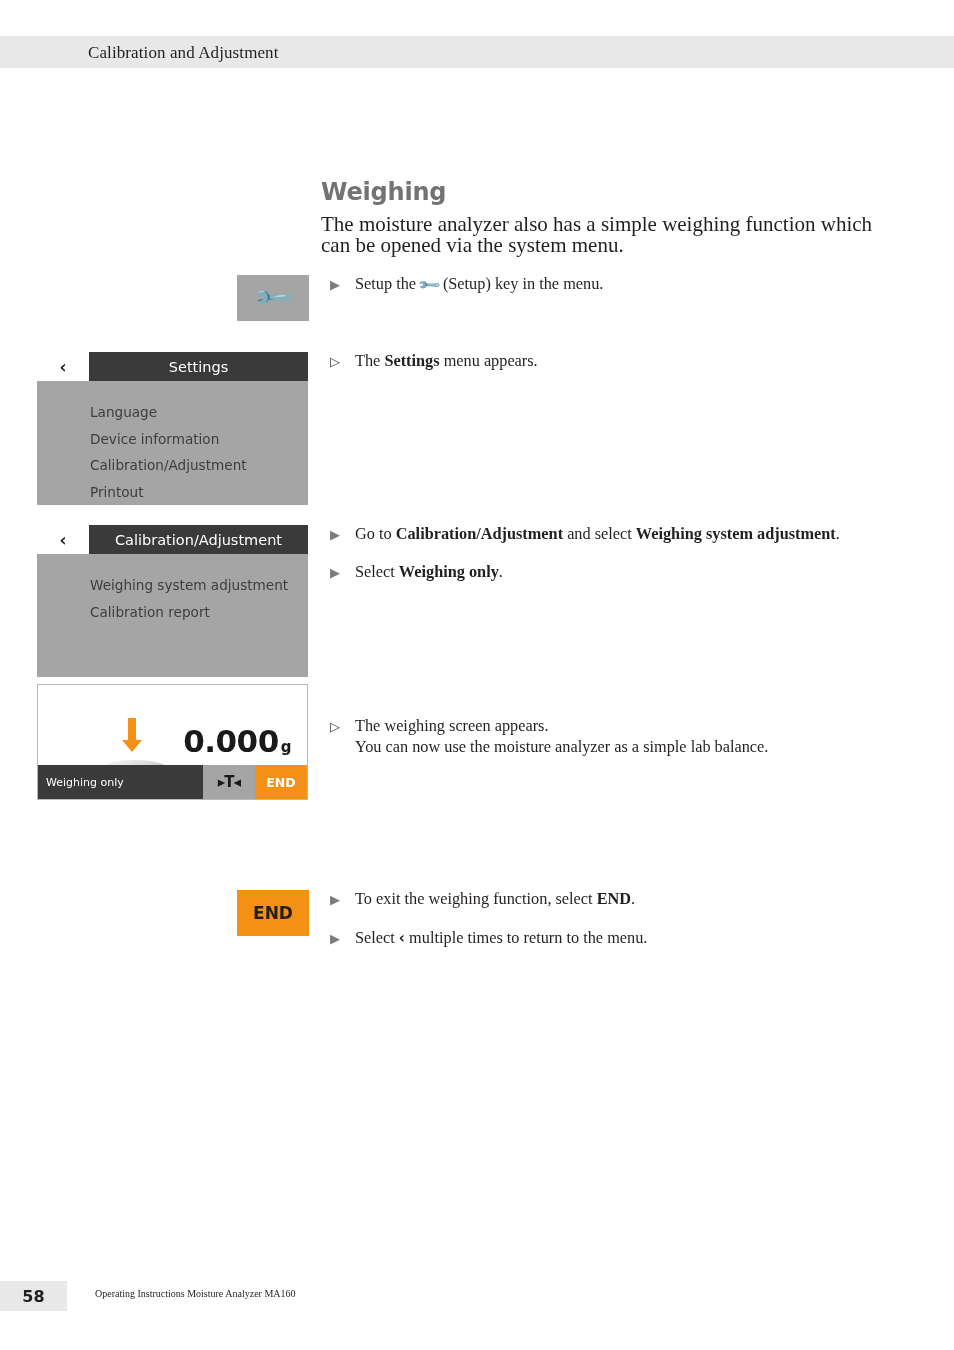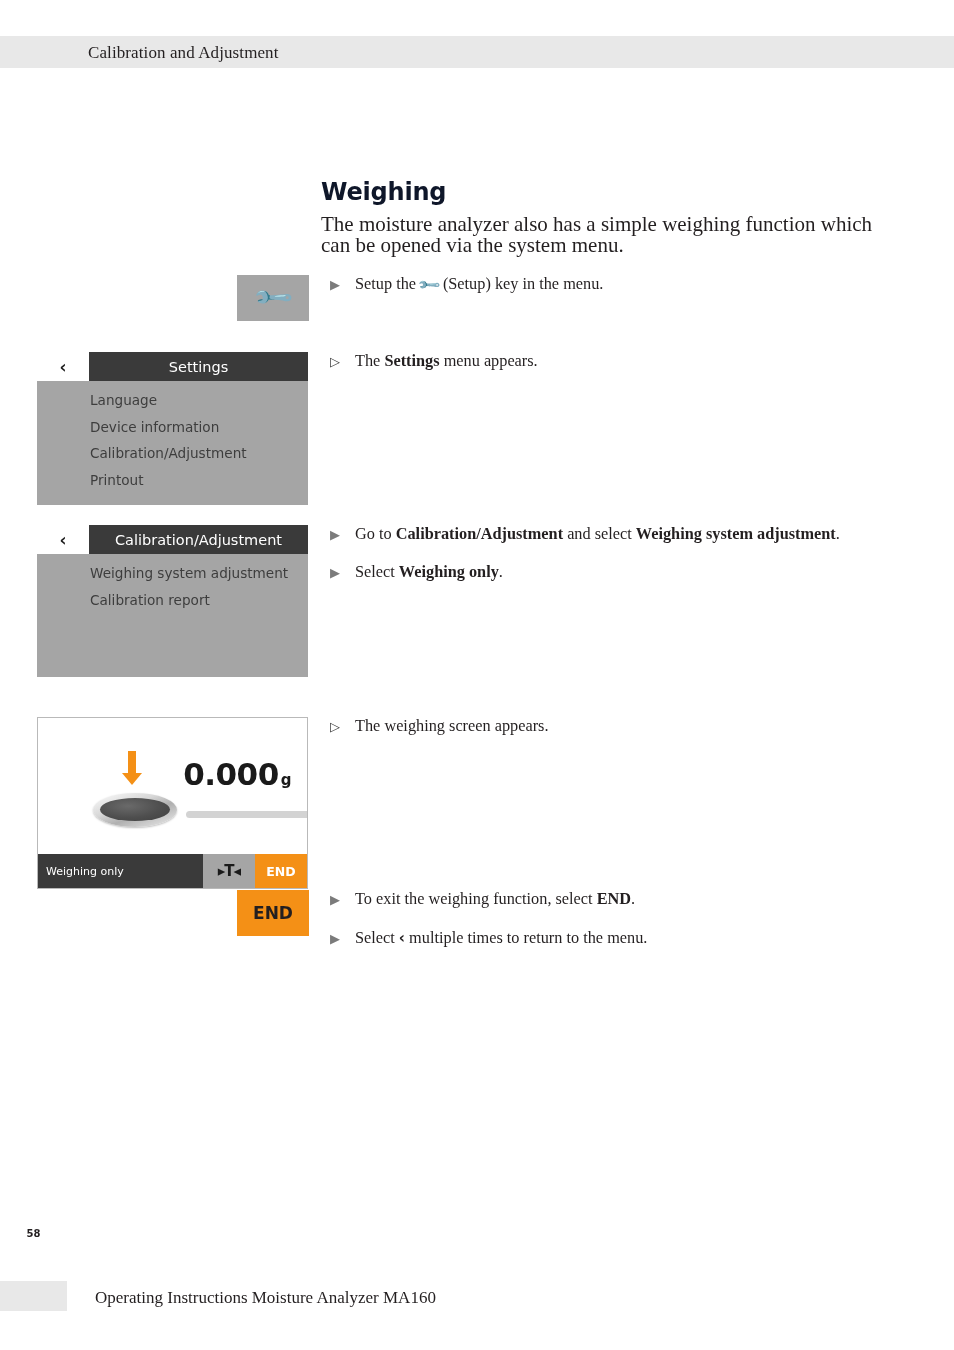--- a/index.html
+++ b/index.html
@@ -36,21 +36,21 @@
 
   
   .h1 {
     position: absolute;
     left: 321px;
     top: 178px;
     font-family: "DejaVu Sans", sans-serif;
     font-weight: bold;
     font-size: 24px;
     letter-spacing: -.2px;
-    color: #0f172a;
+    color: #737373;
   }
   .intro {
     position: absolute;
     left: 321px;
     top: 214px;
     width: 572px;
     font-size: 21px;
     line-height: 20.5px;
     color: #231f20;
   }
@@ -146,21 +146,21 @@
     height: 29px;
     display: flex;
     align-items: center;
     justify-content: center;
     font-family: "DejaVu Sans", sans-serif;
     font-size: 14.5px;
     color: #ffffff;
   }
   .panel-body {
     position: relative;
-    padding-top: 6px;
+    padding-top: 18px;
   }
   .panel-item {
     font-family: "DejaVu Sans", sans-serif;
     font-size: 13.6px;
     color: #3d3d3d;
     padding: 0 0 0 53px;
     height: 26.5px;
     line-height: 26.5px;
     white-space: nowrap;
   }
@@ -175,23 +175,23 @@
     left: 37px;
     top: 525px;
     width: 271px;
     height: 152px;
   }
 
   
   #weigh-screen {
     position: absolute;
     left: 37px;
-    top: 717px;
+    top: 684px;
     width: 271px;
-    height: 172px;
+    height: 116px;
     background: #ffffff;
     border: 1px solid #b9b9b9;
     box-sizing: border-box;
     overflow: hidden;
   }
   .weigh-main {
     position: relative;
     height: 116px;
     background: #ffffff;
   }
@@ -322,36 +322,36 @@
     position: absolute;
     left: 0;
     top: 1281px;
     width: 67px;
     height: 30px;
     background: #e8e8e8;
   }
   .footer-pagenum {
     position: absolute;
     left: 0;
-    top: 1218px;
+    top: 1281px;
     width: 67px;
     height: 30px;
     display: flex;
     align-items: center;
     justify-content: center;
     font-family: "DejaVu Sans", sans-serif;
     font-weight: bold;
-    font-size: 10px;
+    font-size: 16px;
     color: #231f20;
   }
   .footer-text {
     position: absolute;
     left: 95px;
     top: 1288px;
-    font-size: 17px;
+    font-size: 10px;
     color: #231f20;
   }
 </style>
 </head>
 <body>
 
 <div class="page-header"></div>
 <div class="page-header-text">Calibration and Adjustment</div>
 
 <div class="h1">Weighing</div>
@@ -414,21 +414,21 @@
   </div>
   <div class="weigh-bar">
     <div class="wb-label">Weighing only</div>
     <div class="wb-tare">▸T◂</div>
     <div class="wb-end">END</div>
   </div>
 </div>
 
 <div class="step" style="top:716px;">
   <span class="marker hollow">▷</span>
-  <span class="txt"><span>The weighing screen appears.</span><br></span>
+  <span class="txt"><span>The weighing screen appears.</span><br><span>You can now use the moisture analyzer as a simple lab balance.</span></span>
 </div>
 
 <div id="end-key">
   <span>END</span>
 </div>
 
 <div class="step" style="top:889px;">
   <span class="marker">▶</span>
   <span class="txt"><span>To exit the weighing function, select </span><b>END</b><span>.</span></span>
 </div>

